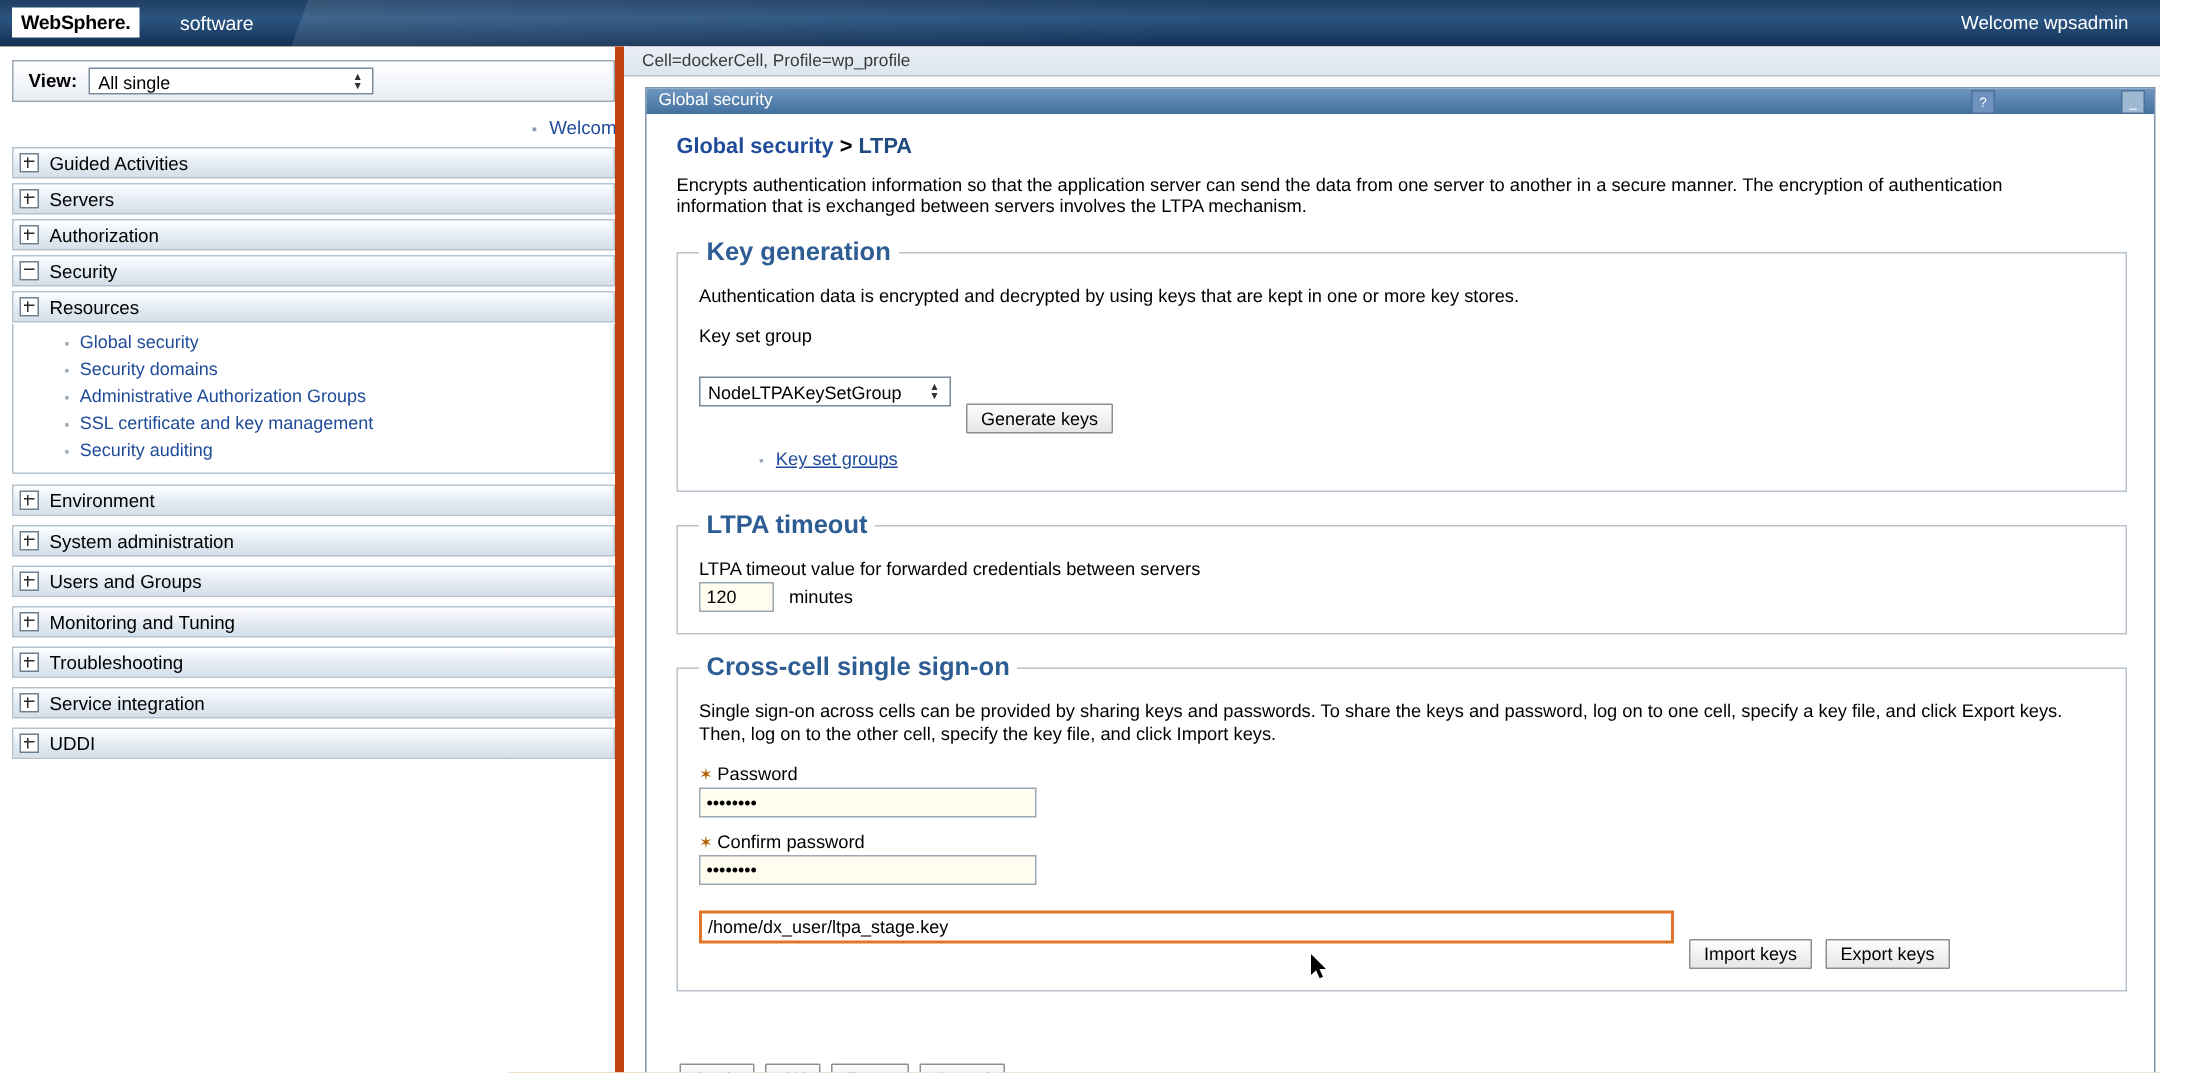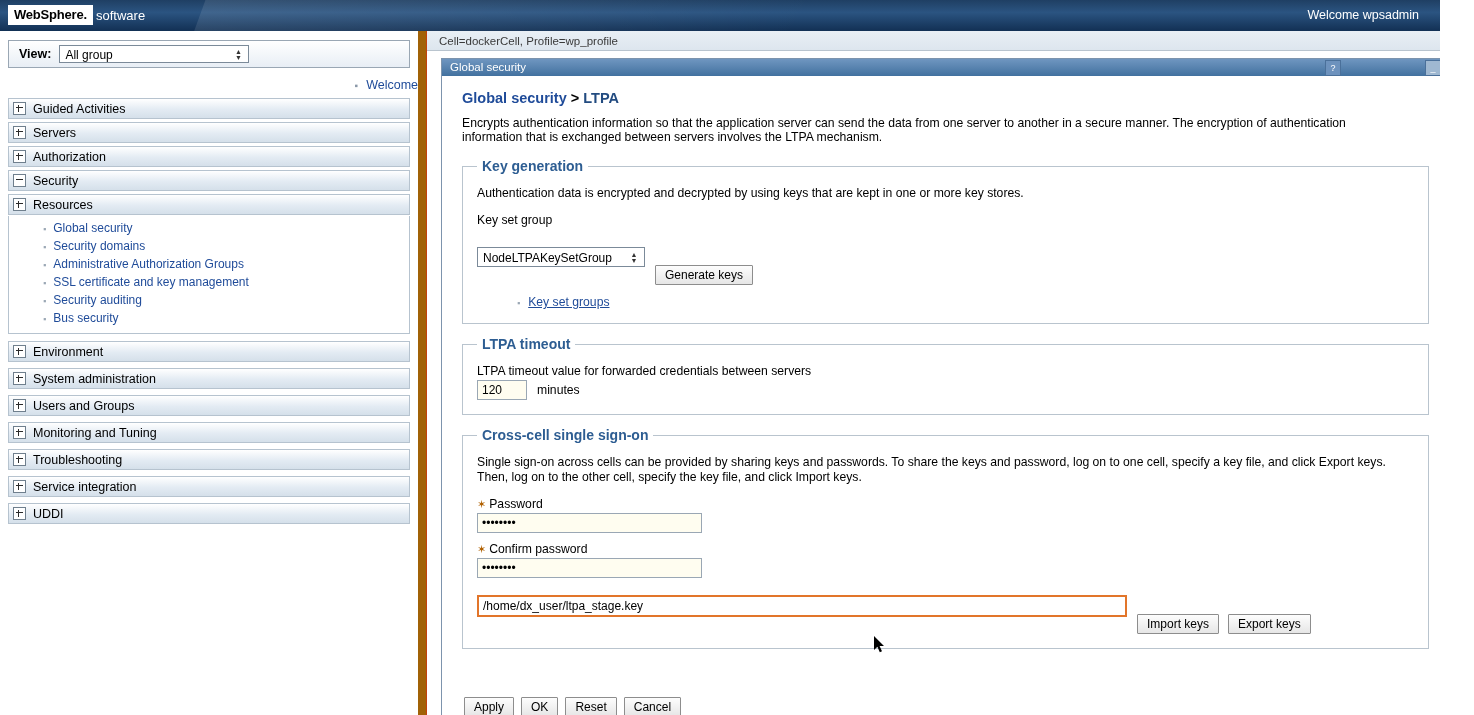--- a/index.html
+++ b/index.html
@@ -40,21 +40,21 @@
     left: 8px; top: 5px;
     background: #fff;
     color: #000;
     font-weight: bold;
     font-size: 13px;
     padding: 2px 6px 3px 6px;
     letter-spacing: -0.2px;
   }
   .logo-soft {
     position: absolute;
-    left: 96px; top: 8px;
+    left: 120px; top: 8px;
     color: #fff;
     font-size: 13px;
   }
   .welcome {
     position: absolute;
     right: 55px; top: 8px;
     color: #ffffff;
     font-size: 12.5px;
   }
 
@@ -150,25 +150,25 @@
     margin: 1px 8px 0 8px;
     border: 1px solid #b6c3cf;
     border-top: none;
     background: #fff;
     padding: 4px 0 5px 0;
   }
 
   
   .maincol {
     position: absolute;
-    left: 426px; top: 31px;
+    left: 410px; top: 31px;
     width: 1030px;
     height: 684px;
     background: #fff;
-    border-left: 1px solid #c2410c;
+    border-left: 6px solid #c2410c;
   }
   .crumbbar {
     height: 20px;
     background: linear-gradient(to bottom,#e9eff5,#dde6ee);
     border-bottom: 1px solid #b9c4ce;
     font-size: 11.5px;
     color: #3a3a3a;
     padding: 4px 0 0 12px;
     box-sizing: border-box;
   }
@@ -216,21 +216,21 @@
     margin-bottom: 14px;
     max-width: 930px;
   }
 
   fieldset.sect {
     border: 1px solid #b9c4ce;
     margin: 0 0 12px 0;
     padding: 8px 14px 14px 14px;
   }
   fieldset.sect legend {
-    font-size: 14px;
+    font-size: 17px;
     font-weight: bold;
     color: #2d5d92;
     padding: 0 5px;
   }
   .sect p {
     margin: 4px 0 12px 0;
     font-size: 12.2px;
     line-height: 15px;
   }
   .fieldlabel {
@@ -319,21 +319,21 @@
     <div class="logo-box">WebSphere.</div>
     <div class="logo-soft">software</div>
     <div class="welcome">Welcome wpsadmin</div>
   </div>
 
   <div class="leftnav">
 
     <div class="view-bar">
       <span class="lbl">View:</span>
       <div class="select">
-        <span>All group</span>
+        <span>All single</span>
         <span class="arrows">▲<br>▼</span>
       </div>
     </div>
 
     <div class="welcome-row">
       <span class="bullet">▪</span><a>Welcome</a>
     </div>
 
     <div class="navgroup">
       <span class="plusbox"></span>
@@ -364,23 +364,20 @@
         <span class="bullet">▪</span><a>Security domains</a>
       </div>
       <div class="subitem">
         <span class="bullet">▪</span><a>Administrative Authorization Groups</a>
       </div>
       <div class="subitem">
         <span class="bullet">▪</span><a>SSL certificate and key management</a>
       </div>
       <div class="subitem">
         <span class="bullet">▪</span><a>Security auditing</a>
-      </div>
-      <div class="subitem">
-        <span class="bullet">▪</span><a>Bus security</a>
       </div>
     </div>
 
     <div class="navgroup" style="margin-top:7px">
       <span class="plusbox"></span>
       <span>Environment</span>
     </div>
     <div class="navgroup" style="margin-top:6px">
       <span class="plusbox"></span>
       <span>System administration</span>

